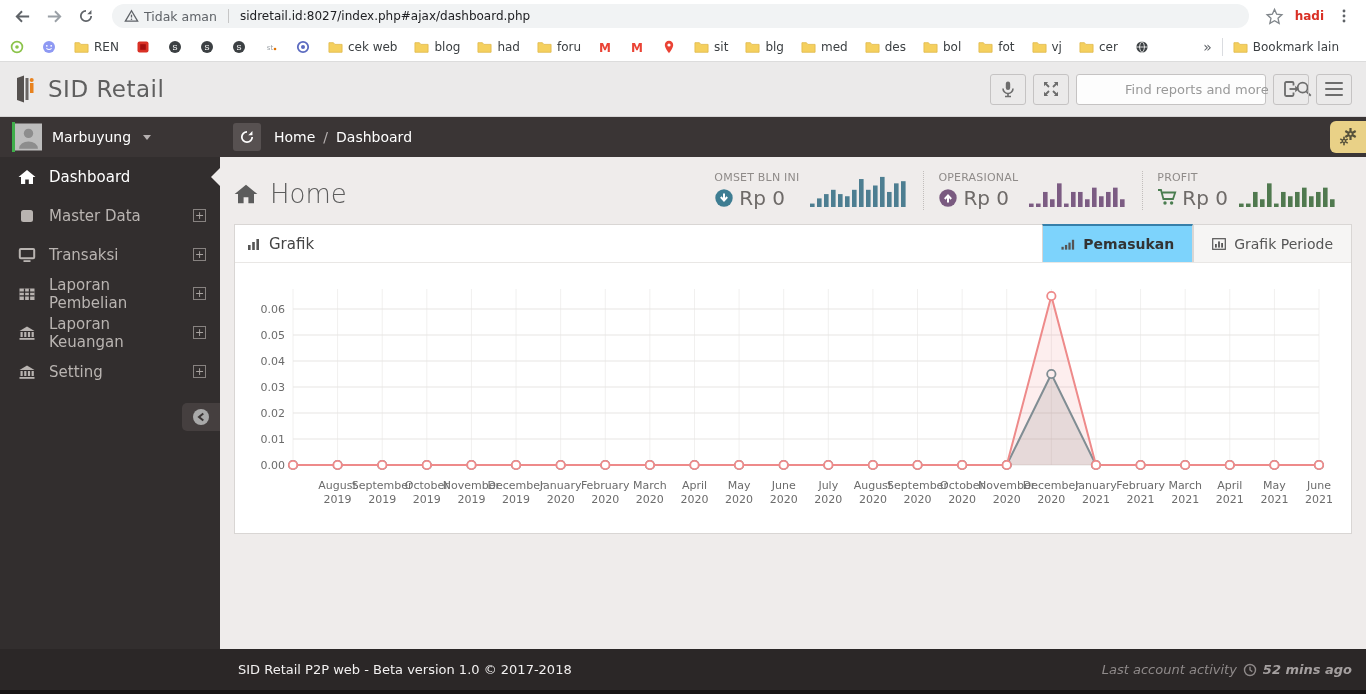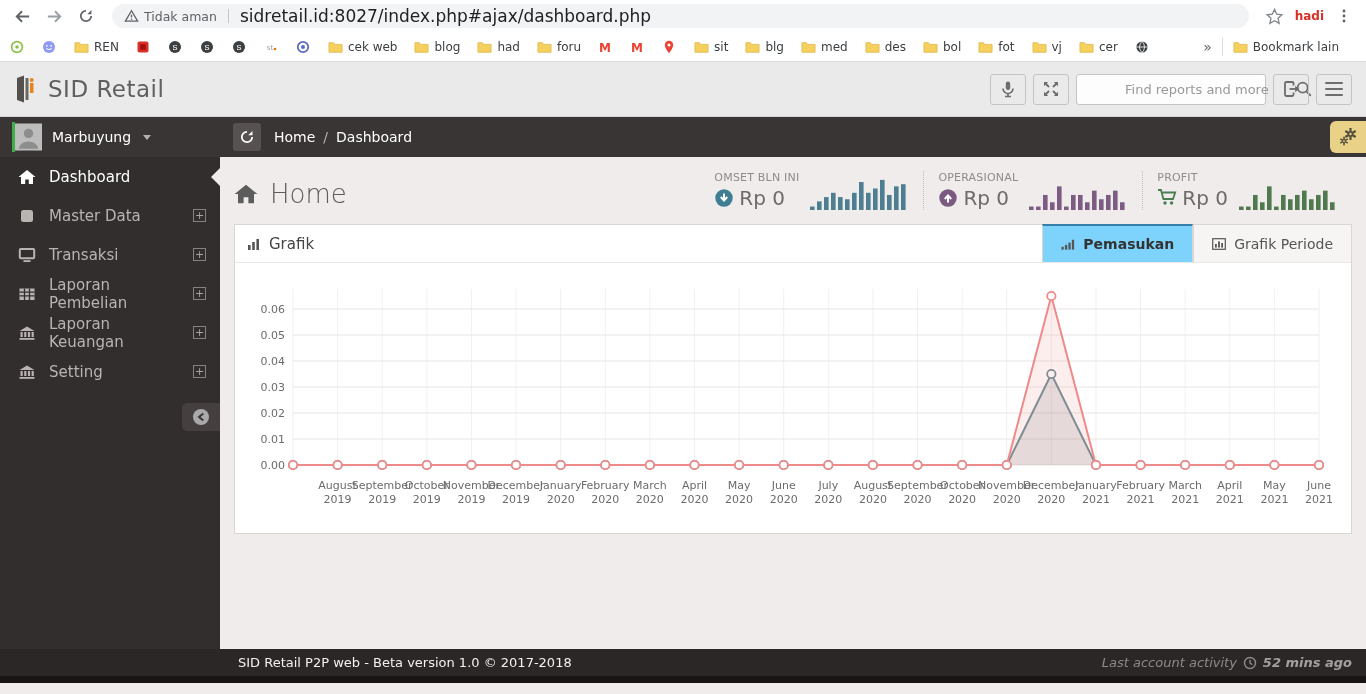--- a/index.html
+++ b/index.html
@@ -7,21 +7,21 @@
   body { background:#efeceb; }
   .ic svg, .sic svg, .tic svg { display:block; }
 
   
   .toolbar { height:32px; background:#ffffff; display:flex; align-items:center; padding:0 10px; gap:8px; }
   .nav-ic { width:24px; height:24px; display:flex; align-items:center; justify-content:center; color:#5f6368; }
   .nav-ic.fwd { color:#9aa0a6; }
   .omnibox { flex:1; height:24px; background:#f1f3f4; border-radius:12px; display:flex; align-items:center; padding:0 12px; gap:7px; margin:0 6px; }
   .omni-warn { display:flex; align-items:center; gap:5px; color:#5f6368; font-size:12.5px; }
   .omni-div { width:1px; height:14px; background:#c6c6c6; margin:0 4px; }
-  .omni-url { color:#202124; font-size:17px; }
+  .omni-url { color:#202124; font-size:12px; }
   .profile-name { color:#d93025; font-size:12px; font-weight:bold; }
   .bmbar { height:30px; background:#fff; border-bottom:1px solid #dcdcdc; display:flex; align-items:center; padding:0 10px; font-size:12px; color:#3c4043; }
   .bm { display:flex; align-items:center; gap:5px; margin-right:17px; cursor:pointer; white-space:nowrap; }
   .bm .ic { width:15px; height:14px; }
   .bm-label { font-size:12px; color:#3c4043; }
   .bm-right { margin-left:auto; display:flex; align-items:center; }
   .bm-chev { color:#5f6368; font-size:14px; margin-right:10px; }
   .bm-sep { width:1px; height:18px; background:#dadce0; margin-right:10px; }
 
   
@@ -66,41 +66,41 @@
   .gear-btn { position:absolute; right:0; top:4px; width:36px; height:32px; background:#e9d187; border-radius:6px 0 0 6px; display:flex; align-items:center; justify-content:center; cursor:pointer; }
   .gear-btn .ic { width:22px; height:22px; }
 
   .content { flex:1; background:#efeceb; padding:14px 14px 0 14px; overflow:hidden; }
   .title-row { display:flex; align-items:flex-start; }
   .home-title { display:flex; align-items:center; gap:12px; color:#5c5c5c; margin-top:8px; }
   .home-title .ic { width:24px; height:22px; color:#5c5c5c; }
   .home-title h1 { font-size:26px; font-weight:300; }
 
   .stats { margin-left:auto; display:flex; }
-  .stat { display:flex; align-items:flex-end; padding:0 14px; gap:10px; }
+  .stat { display:flex; align-items:flex-start; padding:0 14px; gap:10px; }
   .stat + .stat { border-left:1px dotted #c2bebc; }
   .stat-txt { display:flex; flex-direction:column; gap:2px; }
   .stat-label { font-size:11px; color:#8f8b89; letter-spacing:0.2px; white-space:nowrap; }
   .stat-value { display:flex; align-items:center; gap:5px; font-size:20px; color:#6e6a68; }
   .stat-value .ic { width:20px; height:20px; }
   svg.spark { width:100px; height:36px; }
 
   
   .panel { margin-top:14px; background:#fff; border:1px solid #d9d6d4; }
   .panel-header { display:flex; align-items:stretch; border-bottom:1px solid #e9e7e5; height:38px; }
   .panel-title { display:flex; align-items:center; gap:8px; padding:0 12px; font-size:15px; color:#444; }
   .panel-title .tic { width:14px; height:12px; color:#555; }
   .tabs { margin-left:auto; display:flex; margin-top:-1px; margin-right:-1px; }
   .tab { display:flex; align-items:center; gap:7px; padding:0 18px; font-size:14px; color:#555; background:#f6f5f4; border:1px solid #d9d6d4; border-bottom:none; cursor:pointer; }
   .tab .tic { width:15px; height:12px; color:#555; }
   .tab.active { background:#7dd3fc; border-top:2px solid #367fa9; color:#333; font-weight:bold;margin-left:36px; }
   .panel-body { padding:10px 12px 16px 12px; }
 
   
-  .footer { height:27px; background:#2b2727; display:flex; align-items:center; }
+  .footer { height:41px; background:#2b2727; display:flex; align-items:center; }
   .footer-left { margin-left:238px; color:#f2f0f0; font-size:13px; }
   .footer-right { margin-left:auto; margin-right:14px; display:flex; align-items:center; gap:6px; color:#8f8a8a; font-size:13px; font-style:italic; }
   .footer-right .ic { width:14px; height:14px; }
   .footer-val { font-weight:bold; color:#a5a0a0; }
   .bottom-strip { height:7px; background:#171414; }
 </style>
 </head>
 <body>
 
 <div class="toolbar">

